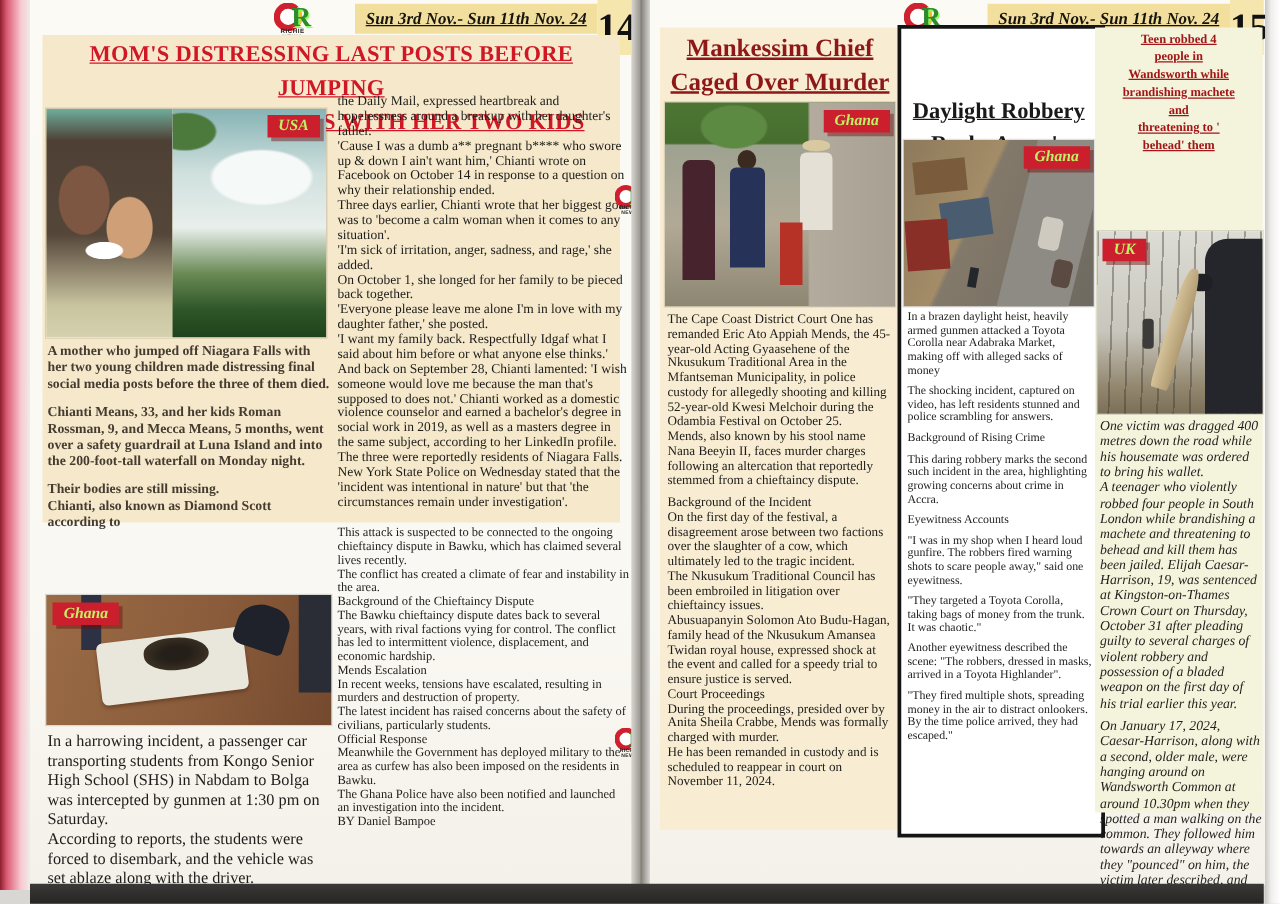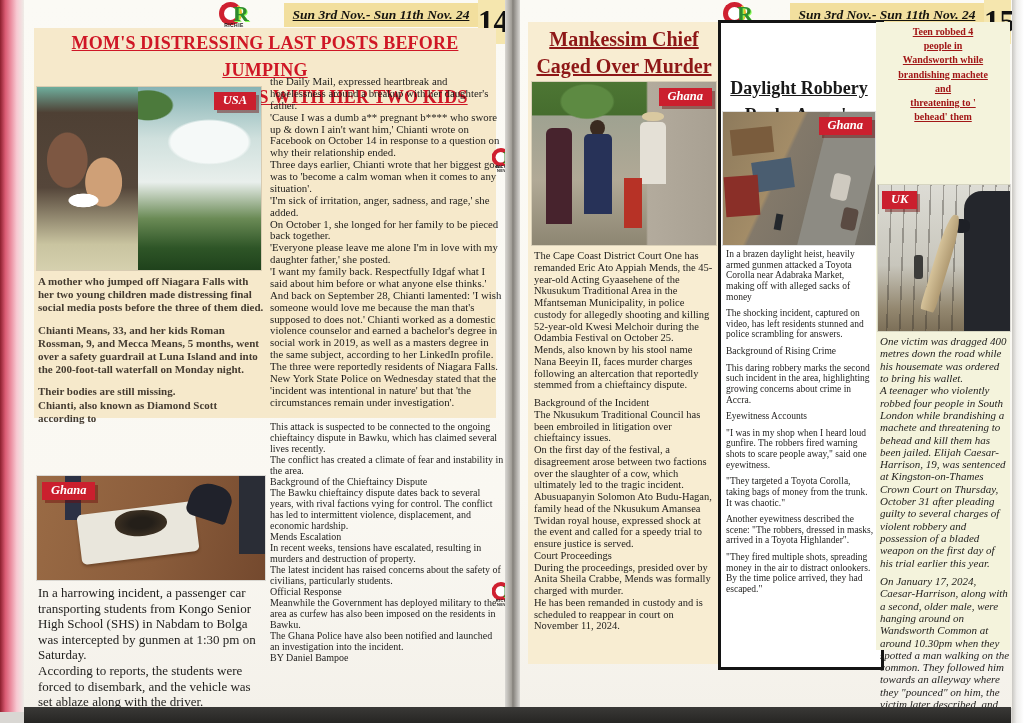--- a/index.html
+++ b/index.html
@@ -45,21 +45,21 @@
   }
   .page-num{
     background:#f5e6ae;color:#111;font-size:31px;font-weight:bold;text-align:center;
     height:44px;line-height:44px;
   }
   
   .hl{white-space:pre-line;text-align:center;font-weight:bold;text-decoration:underline;}
   .paras p{margin:0;}
   .paras p.gap{height:6px;}
   .loc-tag{
-    position:absolute;background:#cb1f2e;color:#ffffff;font-style:italic;font-weight:bold;
+    position:absolute;background:#cb1f2e;color:#bef264;font-style:italic;font-weight:bold;
     font-size:12.5px;line-height:15px;padding:1px 9px 2px;box-shadow:3px 3px 0 rgba(110,10,10,.45);
     z-index:3;
     text-align:center;
   }
   .photo{position:absolute;overflow:hidden;box-shadow:0 0 0 1px rgba(0,0,0,.12);}
   
   .cream14{position:absolute;left:10px;top:28px;width:462px;height:390px;background:#f6e9cb;}
   .lead-hl{left:14px;top:30px;width:454px;font-size:18px;line-height:1.5;color:#cf1726;letter-spacing:.2px;}
   .boldblock{font-weight:bold;color:#453c31;}
   .boldblock p.gap{height:9px;}
@@ -229,22 +229,22 @@
     <div class="hat"></div>
     <div class="fig-r"></div>
     <div class="child"></div>
     <span class="loc-tag" style="right:4px;top:6px;">Ghana</span>
   </div>
   <div class="abs paras body-txt" style="left:14px;top:250px;width:182px;font-size:10.5px;line-height:1.12;">
       <p class="para">The Cape Coast District Court One has remanded Eric Ato Appiah Mends, the 45-year-old Acting Gyaasehene of the Nkusukum Traditional Area in the Mfantseman Municipality, in police custody for allegedly shooting and killing 52-year-old Kwesi Melchoir during the Odambia Festival on October 25.</p>
       <p class="para">Mends, also known by his stool name Nana Beeyin II, faces murder charges following an altercation that reportedly stemmed from a chieftaincy dispute.</p>
       <p class="para gap"></p>
       <p class="para">Background of the Incident</p>
+      <p class="para">On the first day of the festival, a disagreement arose between two factions over the slaughter of a cow, which ultimately led to the tragic incident.</p>
       <p class="para">The Nkusukum Traditional Council has been embroiled in litigation over chieftaincy issues.</p>
-      <p class="para">On the first day of the festival, a disagreement arose between two factions over the slaughter of a cow, which ultimately led to the tragic incident.</p>
       <p class="para">Abusuapanyin Solomon Ato Budu-Hagan, family head of the Nkusukum Amansea Twidan royal house, expressed shock at the event and called for a speedy trial to ensure justice is served.</p>
       <p class="para">Court Proceedings</p>
       <p class="para">During the proceedings, presided over by Anita Sheila Crabbe, Mends was formally charged with murder.</p>
       <p class="para">He has been remanded in custody and is scheduled to reappear in court on November 11, 2024.</p>
     </div>
 
   <div class="c2-box"></div>
   <div class="abs hl c2-hl">Daylight Robbery
 Rocks Accra's
 Adabraka Market</div>

